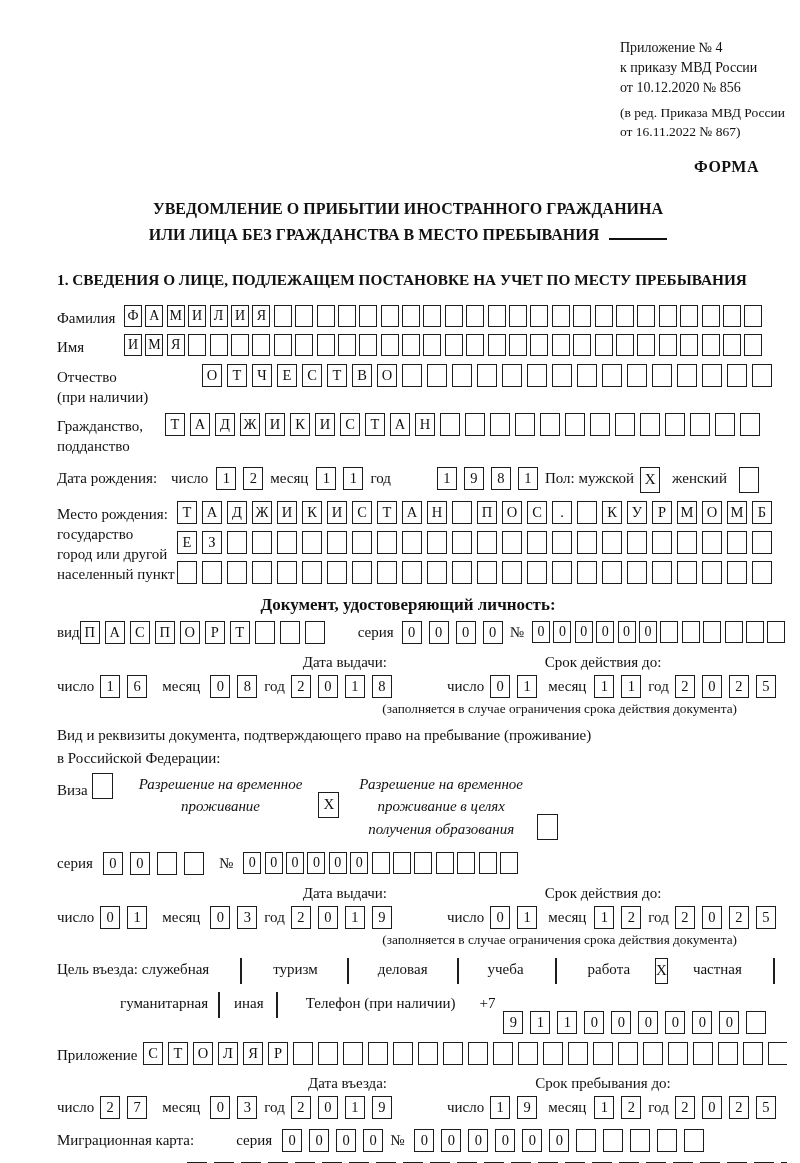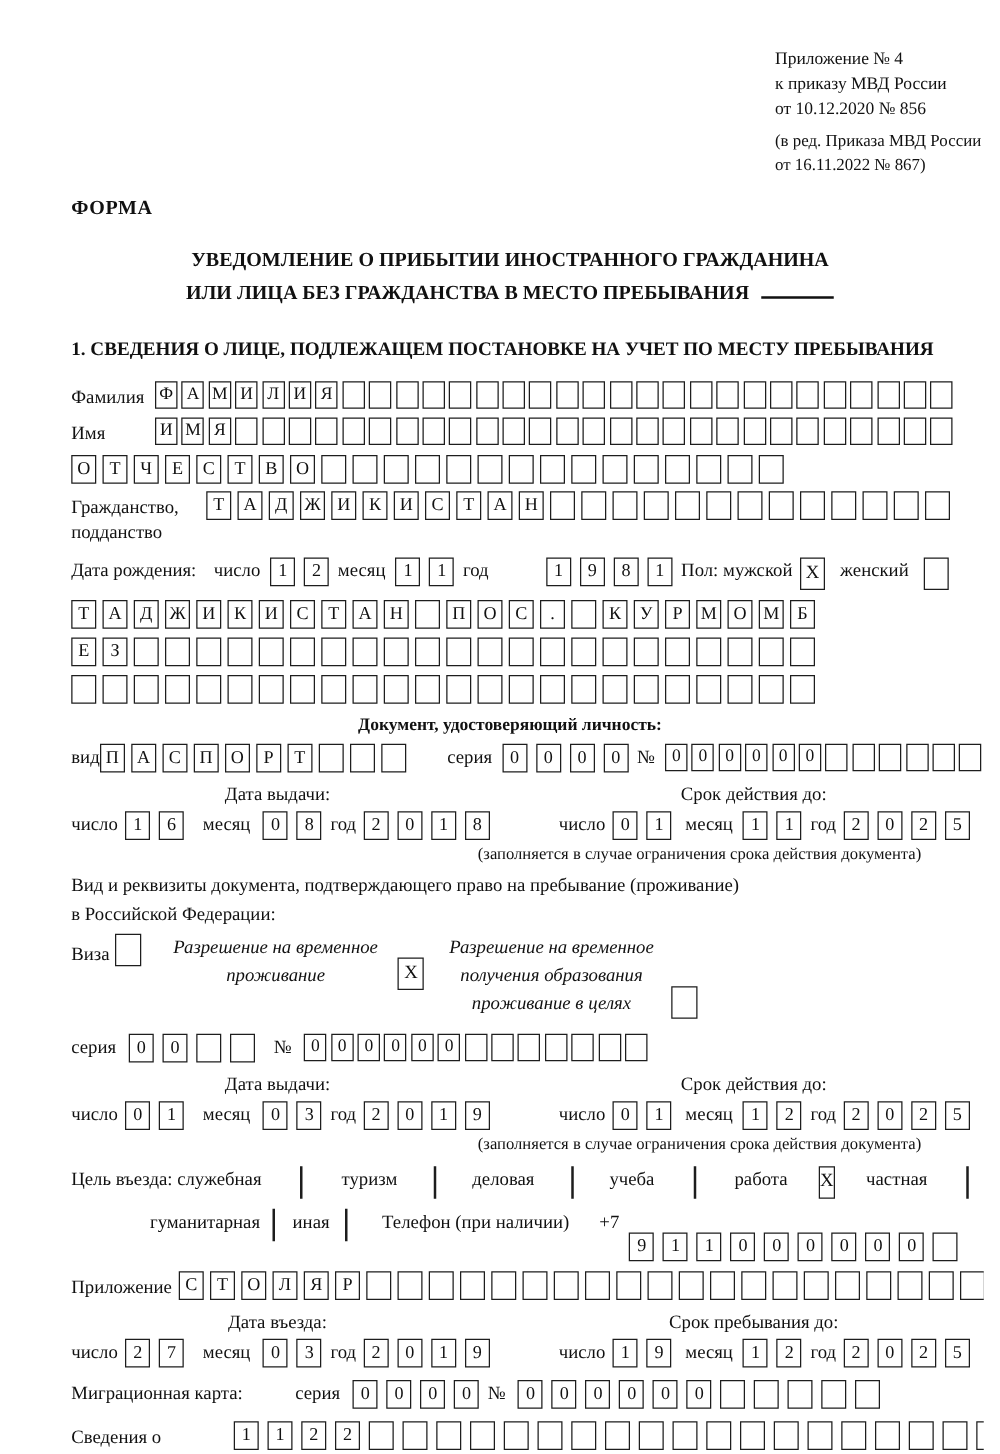--- a/index.html
+++ b/index.html
@@ -2,44 +2,44 @@
 <html><head>
 <meta charset="utf-8">
 <style>
   html,body{margin:0;padding:0;background:#fff;}
   body{width:800px;height:1163px;font-family:"Liberation Serif",serif;color:#111;font-size:15px;}
   .page{padding:38px 28px 0 57px;box-sizing:border-box;width:787px;height:1163px;overflow:hidden;position:relative;}
 
   
   .annex{margin-left:563px;font-size:14px;line-height:1.42;white-space:nowrap;}
   .annex-note{margin-top:5px;font-size:13.5px;line-height:1.42;}
-  .forma{font-weight:bold;font-size:16px;margin-top:17px;letter-spacing:.5px;}
+  .forma{text-align:right;font-weight:bold;font-size:16px;margin-top:17px;letter-spacing:.5px;}
   .title{text-align:center;font-weight:bold;font-size:16px;line-height:1.6;margin-top:20px;}
   .t-underline{display:inline-block;width:58px;border-bottom:2px solid #111;height:14px;margin-left:6px;}
   .sec1{font-weight:bold;font-size:15.3px;margin-top:24px;white-space:nowrap;}
 
   
   .frow{display:flex;align-items:flex-start;margin-top:6px;}
   .flabel{flex:none;padding-top:3px;line-height:1.35;}
   .grid{white-space:nowrap;flex:none;}
   .box{display:inline-block;box-sizing:border-box;border:1.6px solid #1d1d1d;background:#fff;
        text-align:center;vertical-align:top;font-family:"Liberation Serif",serif;}
   .g-sm .box{width:18px;height:22px;margin-right:3.4px;font-size:14px;line-height:19px;}
   .g-md .box{width:20px;height:23px;margin-right:5px;font-size:14.5px;line-height:20px;}
   .g-dt .box{width:20px;height:23px;margin-right:7px;font-size:14.5px;line-height:20px;}
   .cb{display:inline-block;box-sizing:border-box;width:21px;height:26px;border:1.6px solid #1d1d1d;
       text-align:center;line-height:23px;font-size:15px;vertical-align:top;}
   .ilbl{padding-top:3px;white-space:nowrap;}
 
-  .sec-head{text-align:center;font-weight:bold;margin-top:10px;font-size:14px;}
+  .sec-head{text-align:center;font-weight:bold;margin-top:10px;font-size:17px;}
   .two-col{display:flex;margin-top:8px;}
   .col-l{width:390px;flex:none;display:flex;}
   .col-r{flex:1;display:flex;}
   .dc-head{display:flex;margin-top:10px;font-weight:normal;}
-  .dc-head .h-l{width:390px;flex:none;text-align:center;padding-right:60px;box-sizing:border-box;}
+  .dc-head .h-l{width:390px;flex:none;text-align:right;padding-right:60px;box-sizing:border-box;}
   .dc-head .h-r{flex:1;text-align:center;}
   .note-r{font-size:13.3px;text-align:right;margin:3px 22px 0 0;}
   .mt10{margin-top:10px;}
   .opt{display:flex;align-items:flex-end;}
   .opt .t{line-height:1.5;font-style:italic;}
   .center-lbl{text-align:center;}
   .stack>div{margin-top:7px;}
   .stack>div:first-child{margin-top:0;}
 </style>
 </head>
@@ -73,20 +73,24 @@
     <div class="flabel" style="width:67px;">Фамилия</div>
     <div class="grid g-sm"><span class="box">Ф</span><span class="box">А</span><span class="box">М</span><span class="box">И</span><span class="box">Л</span><span class="box">И</span><span class="box">Я</span><span class="box"></span><span class="box"></span><span class="box"></span><span class="box"></span><span class="box"></span><span class="box"></span><span class="box"></span><span class="box"></span><span class="box"></span><span class="box"></span><span class="box"></span><span class="box"></span><span class="box"></span><span class="box"></span><span class="box"></span><span class="box"></span><span class="box"></span><span class="box"></span><span class="box"></span><span class="box"></span><span class="box"></span><span class="box"></span><span class="box"></span></div>
   </div>
 
   <div class="frow">
     <div class="flabel" style="width:67px;">Имя</div>
     <div class="grid g-sm"><span class="box">И</span><span class="box">М</span><span class="box">Я</span><span class="box"></span><span class="box"></span><span class="box"></span><span class="box"></span><span class="box"></span><span class="box"></span><span class="box"></span><span class="box"></span><span class="box"></span><span class="box"></span><span class="box"></span><span class="box"></span><span class="box"></span><span class="box"></span><span class="box"></span><span class="box"></span><span class="box"></span><span class="box"></span><span class="box"></span><span class="box"></span><span class="box"></span><span class="box"></span><span class="box"></span><span class="box"></span><span class="box"></span><span class="box"></span><span class="box"></span></div>
   </div>
 
   <div class="frow">
+    <div class="flabel" style="width:145px;">
+      <div>Отчество</div>
+      <div>(при наличии)</div>
+    </div>
     <div class="grid g-md"><span class="box">О</span><span class="box">Т</span><span class="box">Ч</span><span class="box">Е</span><span class="box">С</span><span class="box">Т</span><span class="box">В</span><span class="box">О</span><span class="box"></span><span class="box"></span><span class="box"></span><span class="box"></span><span class="box"></span><span class="box"></span><span class="box"></span><span class="box"></span><span class="box"></span><span class="box"></span><span class="box"></span><span class="box"></span><span class="box"></span><span class="box"></span><span class="box"></span></div>
   </div>
 
   <div class="frow">
     <div class="flabel" style="width:108px;">
       <div>Гражданство,</div>
       <div>подданство</div>
     </div>
     <div class="grid g-md"><span class="box">Т</span><span class="box">А</span><span class="box">Д</span><span class="box">Ж</span><span class="box">И</span><span class="box">К</span><span class="box">И</span><span class="box">С</span><span class="box">Т</span><span class="box">А</span><span class="box">Н</span><span class="box"></span><span class="box"></span><span class="box"></span><span class="box"></span><span class="box"></span><span class="box"></span><span class="box"></span><span class="box"></span><span class="box"></span><span class="box"></span><span class="box"></span><span class="box"></span><span class="box"></span></div>
   </div>
@@ -99,20 +103,26 @@
     <div class="grid g-dt" style="margin-left:8px;"><span class="box">1</span><span class="box">1</span></div>
     <div class="ilbl">год</div>
     <div class="grid g-dt" style="margin-left:6px;padding-left:40px;"><span class="box">1</span><span class="box">9</span><span class="box">8</span><span class="box">1</span></div>
     <div class="ilbl">Пол: мужской</div>
     <span class="cb" style="margin-left:6px;">X</span>
     <div class="ilbl" style="margin-left:12px;">женский</div>
     <span class="cb" style="margin-left:12px;"></span>
   </div>
 
   <div class="frow" style="margin-top:8px;">
+    <div class="flabel" style="width:120px;">
+      <div>Место рождения:</div>
+      <div>государство</div>
+      <div>город или другой</div>
+      <div>населенный пункт</div>
+    </div>
     <div class="stack">
       <div class="grid g-md"><span class="box">Т</span><span class="box">А</span><span class="box">Д</span><span class="box">Ж</span><span class="box">И</span><span class="box">К</span><span class="box">И</span><span class="box">С</span><span class="box">Т</span><span class="box">А</span><span class="box">Н</span><span class="box"></span><span class="box">П</span><span class="box">О</span><span class="box">С</span><span class="box">.</span><span class="box"></span><span class="box">К</span><span class="box">У</span><span class="box">Р</span><span class="box">М</span><span class="box">О</span><span class="box">М</span><span class="box">Б</span></div>
       <div class="grid g-md"><span class="box">Е</span><span class="box">З</span><span class="box"></span><span class="box"></span><span class="box"></span><span class="box"></span><span class="box"></span><span class="box"></span><span class="box"></span><span class="box"></span><span class="box"></span><span class="box"></span><span class="box"></span><span class="box"></span><span class="box"></span><span class="box"></span><span class="box"></span><span class="box"></span><span class="box"></span><span class="box"></span><span class="box"></span><span class="box"></span><span class="box"></span><span class="box"></span></div>
       <div class="grid g-md"><span class="box"></span><span class="box"></span><span class="box"></span><span class="box"></span><span class="box"></span><span class="box"></span><span class="box"></span><span class="box"></span><span class="box"></span><span class="box"></span><span class="box"></span><span class="box"></span><span class="box"></span><span class="box"></span><span class="box"></span><span class="box"></span><span class="box"></span><span class="box"></span><span class="box"></span><span class="box"></span><span class="box"></span><span class="box"></span><span class="box"></span><span class="box"></span></div>
     </div>
   </div>
 
   <div class="sec-head">Документ, удостоверяющий личность:</div>
 
   <div class="frow">
@@ -160,22 +170,22 @@
     <div class="opt" style="margin-left:26px;">
       <div class="t center-lbl">
         <div>Разрешение на временное</div>
         <div>проживание</div>
       </div>
       <span class="cb" style="margin-left:16px;">X</span>
     </div>
     <div class="opt" style="margin-left:20px;">
       <div class="t center-lbl">
         <div>Разрешение на временное</div>
+        <div>проживание в целях</div>
         <div>получения образования</div>
-        <div>проживание в целях</div>
       </div>
       <span class="cb" style="margin-left:14px;"></span>
     </div>
   </div>
 
   <div class="frow" style="margin-top:12px;">
     <div class="ilbl">серия</div>
     <div class="grid g-dt" style="margin-left:10px;"><span class="box">0</span><span class="box">0</span><span class="box"></span><span class="box"></span></div>
     <div class="ilbl" style="margin-left:8px;">№</div>
     <div class="grid g-sm" style="margin-left:10px;"><span class="box">0</span><span class="box">0</span><span class="box">0</span><span class="box">0</span><span class="box">0</span><span class="box">0</span><span class="box"></span><span class="box"></span><span class="box"></span><span class="box"></span><span class="box"></span><span class="box"></span><span class="box"></span></div>

